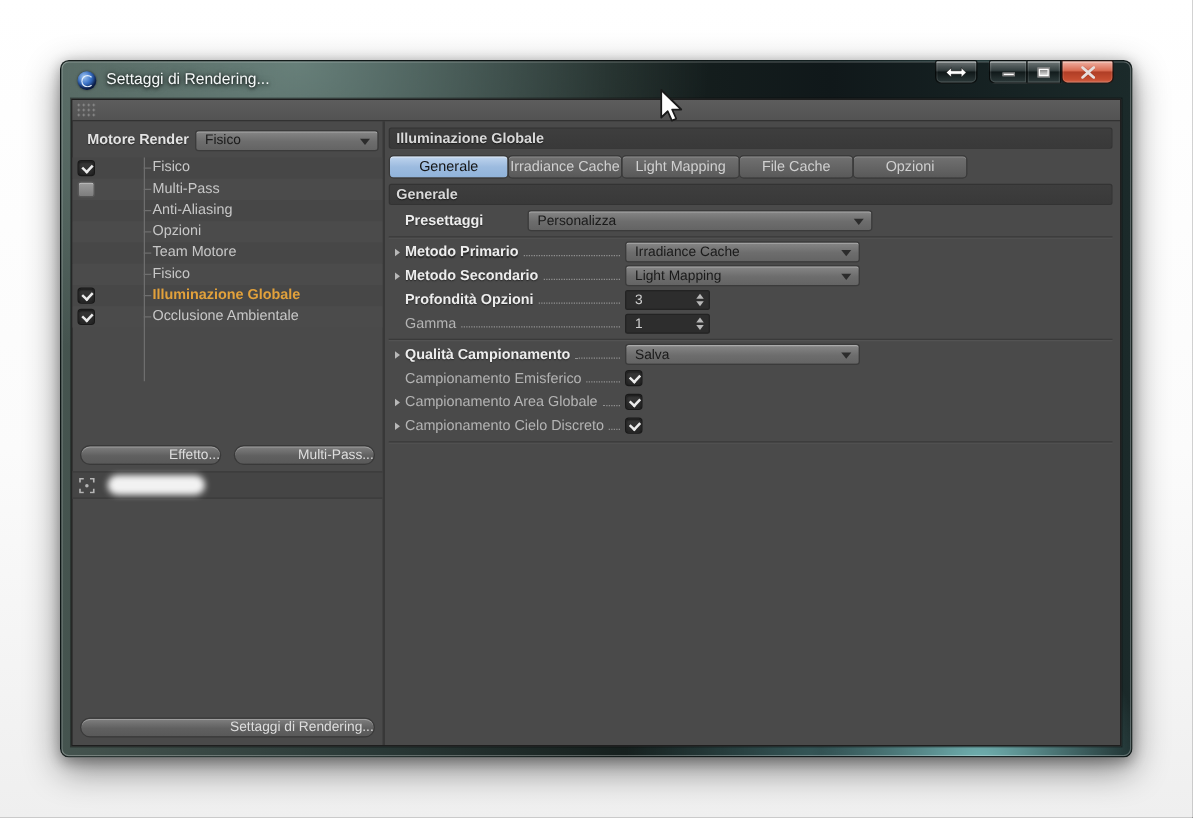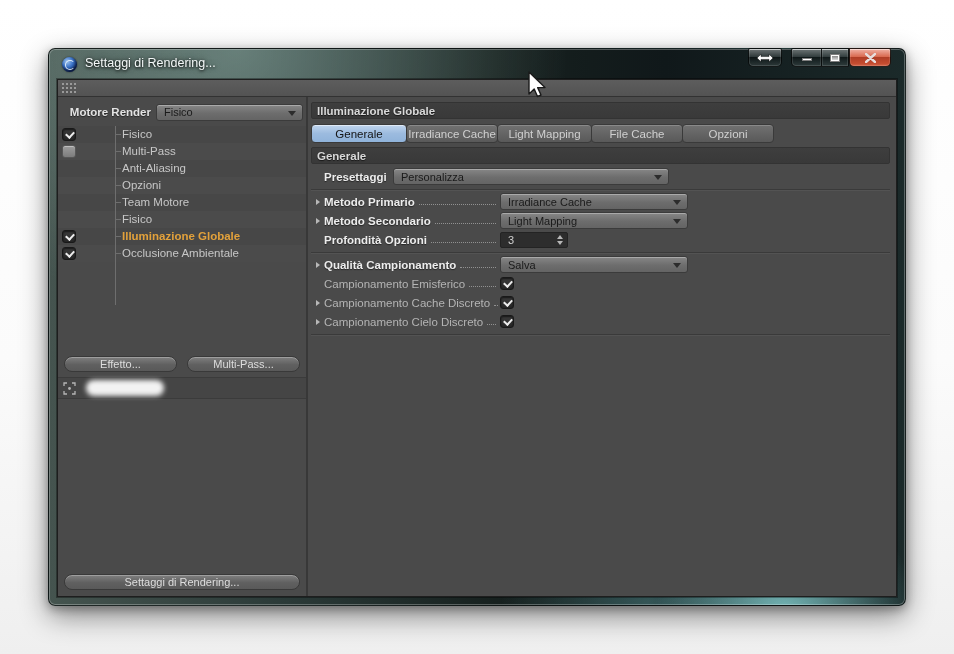--- a/index.html
+++ b/index.html
@@ -126,21 +126,21 @@
   .cb.unchecked {
     background: linear-gradient(180deg,#9d9d9d,#7d7d7d);
     border: 1px solid #575757; box-shadow: inset 0 1px 0 rgba(255,255,255,0.35);
   }
 
   .btnrow { margin: 94px 6px 0 6px; display: flex; gap: 10px; }
   .pillbtn {
     flex: 1; height: 16px; border-radius: 8px; border: 1px solid #393939;
     background: linear-gradient(180deg,#808080,#606060 55%,#595959);
     box-shadow: inset 0 1px 0 rgba(255,255,255,0.25);
-    color: #dedede; font-size: 11px; text-align: center; line-height: 14px;
+    color: #dedede; font-size: 11px; text-align: right; line-height: 14px;
     white-space: nowrap; overflow: hidden;
   }
   .preview-row {
     margin-top: 5px; height: 22px; background: #454545;
     border-top: 1px solid #3b3b3b; border-bottom: 1px solid #3b3b3b;
     display: flex; align-items: center; padding-left: 5px;
   }
   .blur-blob {
     margin-left: 10px; width: 78px; height: 16px; border-radius: 8px;
     background: rgba(252,252,252,0.95); filter: blur(2.5px);
@@ -173,21 +173,21 @@
   .tab.w1 { width: 96px; } .tab.w2 { width: 92px; } .tab.w3 { width: 95px; }
   .tab.w4 { width: 92px; } .tab.w5 { width: 92px; }
   .section-strip { margin-top: 4px; }
 
   .params { margin-top: 3px; font-size: 11.5px; }
   .prow { height: 19px; display: flex; align-items: center; }
   .arrowcell { width: 13px; display: flex; justify-content: center; flex-shrink: 0; }
   .tri-right { width: 0; height: 0; border-left: 4px solid #b8b8b8;
     border-top: 3.5px solid transparent; border-bottom: 3.5px solid transparent; }
   .labelwrap { width: 176px; flex-shrink: 0; display: flex; align-items: center; overflow: hidden; }
-  .labelwrap.narrow { width: 69px; }
+  .labelwrap.narrow { width: 98px; }
   .plabel { color: #b4b4b4; white-space: nowrap; }
   .plabel.bright { color: #ededed; font-weight: bold; text-shadow: 0 1px 1px rgba(0,0,0,0.5); }
   .leader { flex: 1; margin: 6px 4px 0 4px; border-bottom: 1px dotted #919191; height: 1px; min-width: 4px; }
   .dd { width: 188px; flex-shrink: 0; }
   .dd-wide { width: 276px; flex-shrink: 0; }
   .spin {
     width: 68px; height: 16px; flex-shrink: 0; border-radius: 2px;
     background: #2d2d2d; border: 1px solid #232323;
     color: #cfcfcf; font-size: 11px; display: flex; align-items: center;
     padding-left: 7px; position: relative;
@@ -366,20 +366,34 @@
             </span>
             <div class="spin">
               <span>3</span>
               <span class="updown">
                   <i class="up"></i>
                   <i class="down"></i>
                 </span>
             </div>
           </div>
 
+          <div class="prow">
+            <span class="arrowcell"></span>
+            <span class="labelwrap">
+              <span class="plabel">Gamma</span>
+              <span class="leader"></span>
+            </span>
+            <div class="spin">
+              <span>1</span>
+              <span class="updown">
+                  <i class="up"></i>
+                  <i class="down"></i>
+                </span>
+            </div>
+          </div>
 
           <div class="sep"></div>
 
           <div class="prow">
             <span class="arrowcell">
                 <i class="tri-right"></i>
               </span>
             <span class="labelwrap">
               <span class="plabel bright">Qualità Campionamento</span>
               <span class="leader"></span>
@@ -397,21 +411,21 @@
               <span class="leader"></span>
             </span>
             <span class="cb checked"></span>
           </div>
 
           <div class="prow">
             <span class="arrowcell">
                 <i class="tri-right"></i>
               </span>
             <span class="labelwrap">
-              <span class="plabel">Campionamento Cache Discreto</span>
+              <span class="plabel">Campionamento Area Globale</span>
               <span class="leader"></span>
             </span>
             <span class="cb checked"></span>
           </div>
 
           <div class="prow">
             <span class="arrowcell">
                 <i class="tri-right"></i>
               </span>
             <span class="labelwrap">

